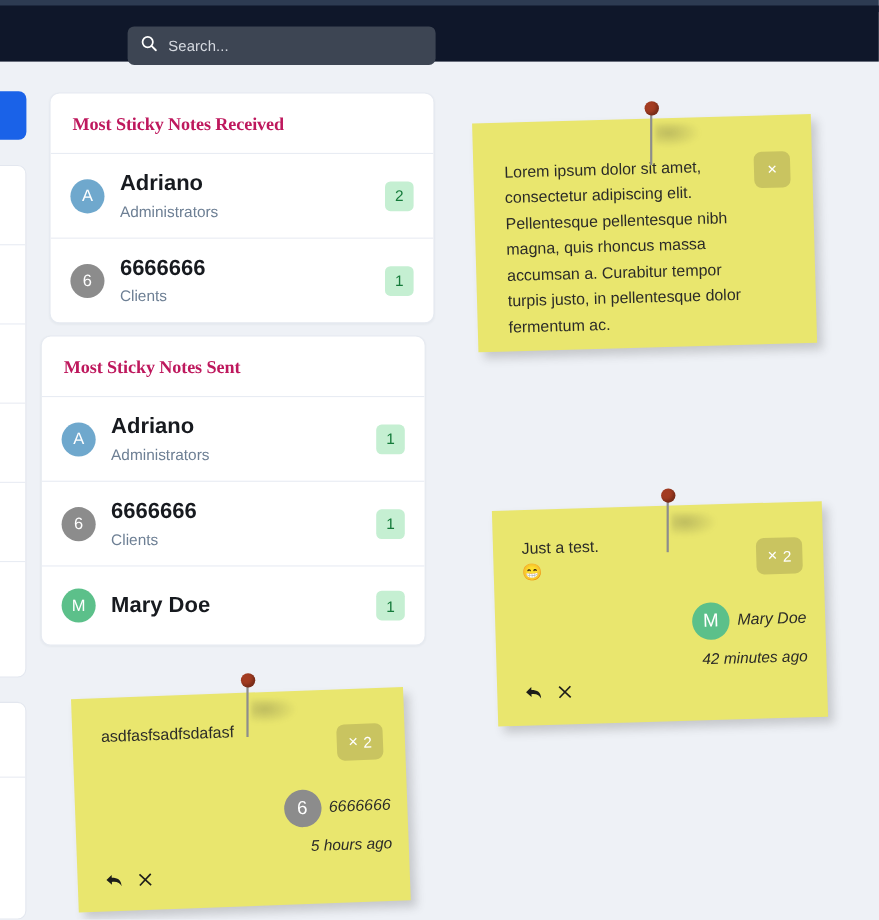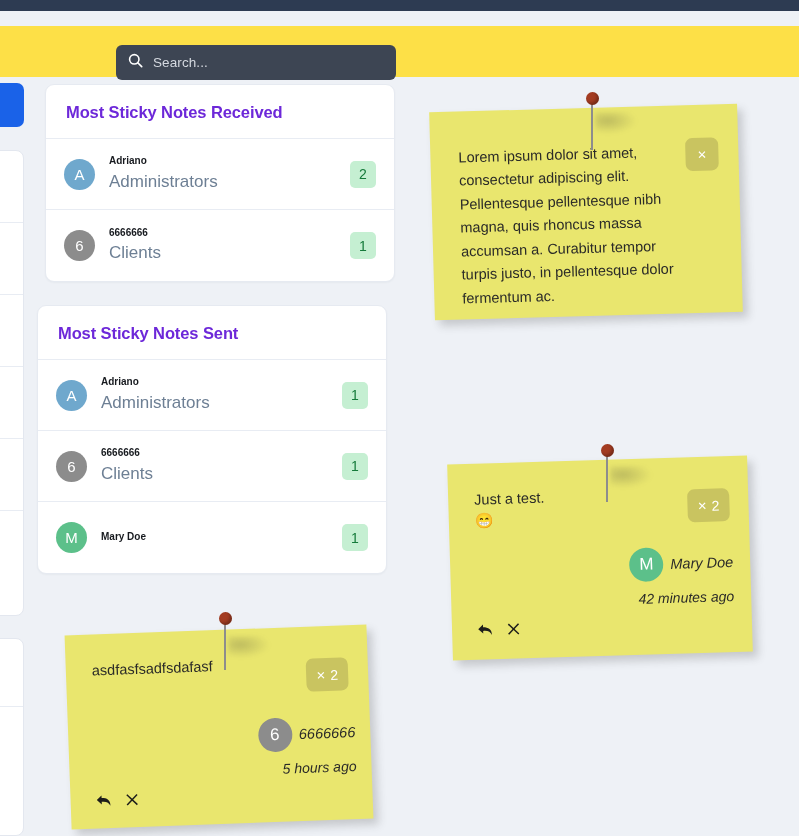--- a/index.html
+++ b/index.html
@@ -10,22 +10,22 @@
     overflow: hidden;
   }
   #root { position: relative; width: 799px; height: 836px; }
 
   
   .topstrip {
     position: absolute; top: 0; left: 0; width: 799px; height: 11px;
     background: #2d3b52;
   }
   .navbar {
-    position: absolute; top: 26px; left: 0; width: 799px; height: 51px;
-    background: #fde047;
+    position: absolute; top: 5px; left: 0; width: 799px; height: 51px;
+    background: #0f172a;
   }
   .searchbox {
     position: absolute; top: 19px; left: 116px; width: 280px; height: 35px;
     background: #3d4553; border-radius: 6px;
     display: flex; align-items: center; padding: 0 12px; gap: 10px;
   }
   .searchbox svg { flex: none; }
   .search-placeholder {
     color: #d5d9e0; font-size: 13.5px; letter-spacing: .1px;
   }
@@ -50,43 +50,44 @@
     border: 1px solid #e6eaf1;
     border-radius: 9px;
     box-shadow: 0 1px 2px rgba(30,40,60,.04);
     overflow: hidden;
   }
   .card-header {
     padding: 18px 20px 16px 20px;
     border-bottom: 1px solid #e8ecf3;
   }
   .card-title {
-    font-size: 16.5px; font-weight: bold; color: #6d28d9;
+    font-size: 16.5px; font-weight: bold; color: #be185d;
     letter-spacing: -.1px;
+    font-family: Liberation Serif, serif;
   }
   .row {
     display: flex; align-items: center;
     padding: 13px 18px 13px 18px;
     border-bottom: 1px solid #e8ecf3;
     min-height: 71px;
   }
   .row:last-child { border-bottom: none; }
   .avatar {
     flex: none;
     width: 31px; height: 31px; border-radius: 50%;
     color: #ffffff; font-size: 15px;
     display: flex; align-items: center; justify-content: center;
     margin-right: 14px;
   }
   .row-texts { flex: 1 1 auto; min-width: 0; }
   .row-name {
-    font-size: 10px; font-weight: bold; color: #171a1f; line-height: 1.45;
+    font-size: 20px; font-weight: bold; color: #171a1f; line-height: 1.45;
   }
   .row-sub {
-    font-size: 17px; color: #6d7f94; line-height: 1.5;
+    font-size: 14px; color: #6d7f94; line-height: 1.5;
   }
   .count-badge {
     flex: none;
     min-width: 26px; height: 27px; padding: 0 7px;
     background: #c5efd2; color: #157a3a;
     border-radius: 5px; font-size: 14px;
     display: flex; align-items: center; justify-content: center;
   }
 
   

